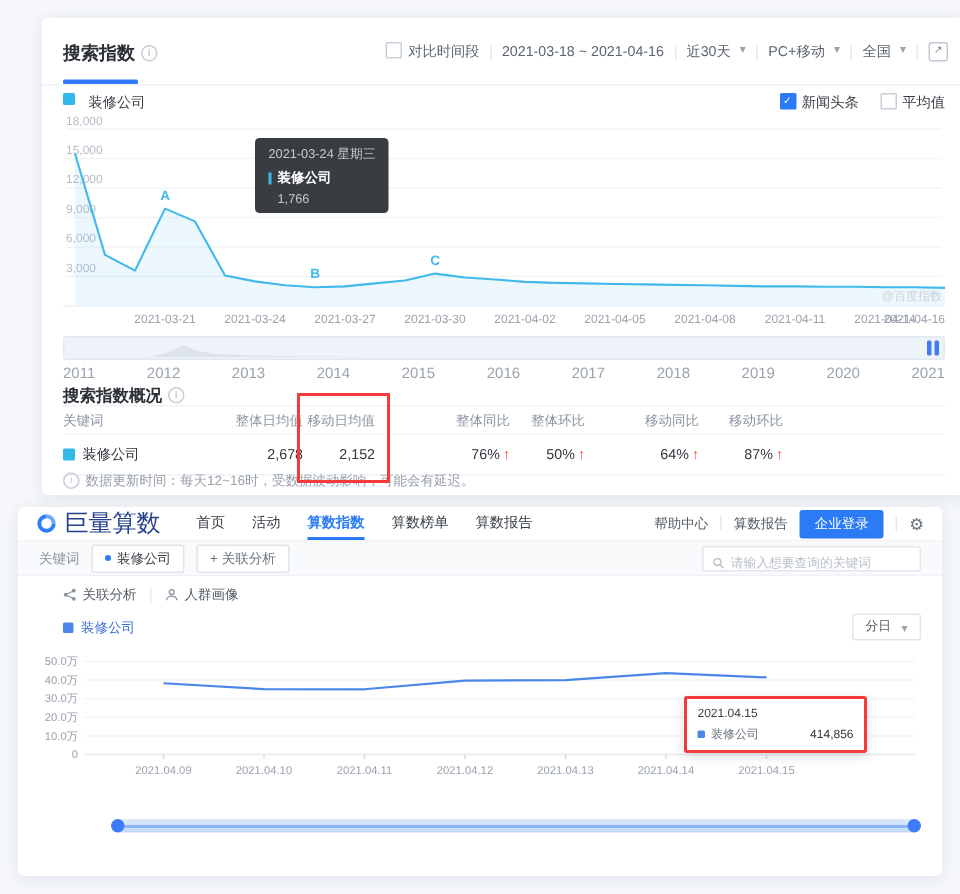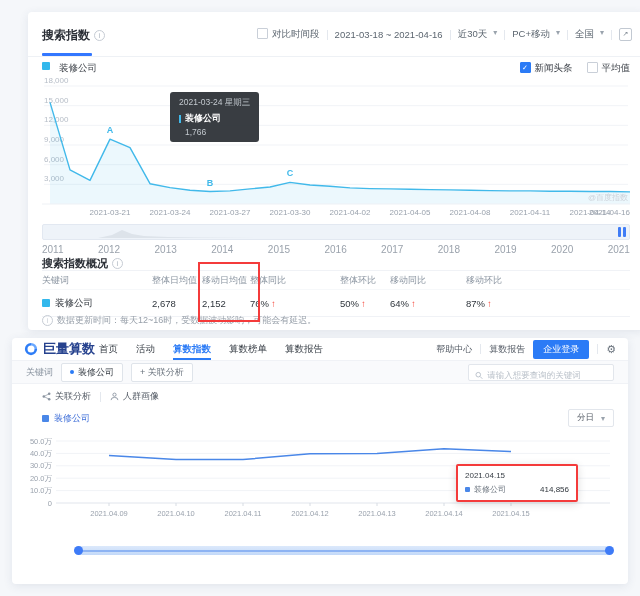--- a/index.html
+++ b/index.html
@@ -40,30 +40,30 @@
   .brush-handles{position:absolute;right:3px;top:2px;display:flex;gap:2px}
   .brush-handles i{width:3px;height:10px;background:#3f7cf6;border-radius:1px}
   .years{position:absolute;left:14px;right:14px;top:232px;display:flex;justify-content:space-between;
          font-size:10px;color:#9aa2ac}
   .sec2{position:absolute;left:14px;top:244px;font-size:11px;font-weight:bold;color:#2b2f36;
         display:flex;gap:4px;align-items:center}
   .tbl{position:absolute;left:14px;right:14px;top:258px;font-size:9.5px}
   .trow{display:grid;grid-template-columns:110px 50px 48px 90px 50px 76px 56px 1fr;align-items:center}
   .thead{height:18px;color:#8a94a0;font-size:9px;border-top:1px solid #f0f2f6}
   .tdata{height:26px;color:#2f353c;border-bottom:1px solid #f0f2f6;border-top:1px solid #f6f8fa}
-  .num{text-align:left}
+  .num{text-align:right}
   .up{color:#f5483b;margin-left:2px}
   .kwcell{display:flex;align-items:center}
   .note{position:absolute;left:14px;top:302px;font-size:9px;color:#98a0aa;display:flex;gap:4px;align-items:center}
   .redbox{position:absolute;border:2px solid #f43b3b;z-index:5;pointer-events:none}
   #redbox-col{left:170px;top:250px;width:58px;height:56px}
   
   .jnav{height:22px;display:flex;align-items:center;padding:0 12px;border-bottom:1px solid #f0f2f6}
   .jlogo{width:14px;height:14px;margin-right:5px;flex:none}
-  .jbrand{font-size:13px;font-weight:bold;color:#26428e;margin-right:4px}
+  .jbrand{font-size:16px;font-weight:normal;color:#26428e;margin-right:24px}
   .jnav-items{display:flex;gap:18px;font-size:9.5px;color:#3a4048}
   .jnav-item{position:relative;height:22px;line-height:22px;cursor:default}
   .jnav-item.active{color:#2b7bf6;font-weight:bold}
   .jnav-item.active::after{content:'';position:absolute;left:0;right:0;bottom:0;height:2px;background:#2b7bf6}
   .jnav-right{margin-left:auto;display:flex;align-items:center;gap:8px;font-size:9px;color:#555c66}
   .jlogin{background:#2b7bf6;color:#fff;border-radius:2px;padding:3px 10px;font-size:9px}
   .gear{font-size:11px;color:#6a737d}
   .kwrow{height:22px;background:#f9fafc;border-bottom:1px solid #f0f2f6;display:flex;align-items:center;
          padding:0 14px;gap:8px}
   .kwlabel{font-size:9px;color:#8a94a0}

